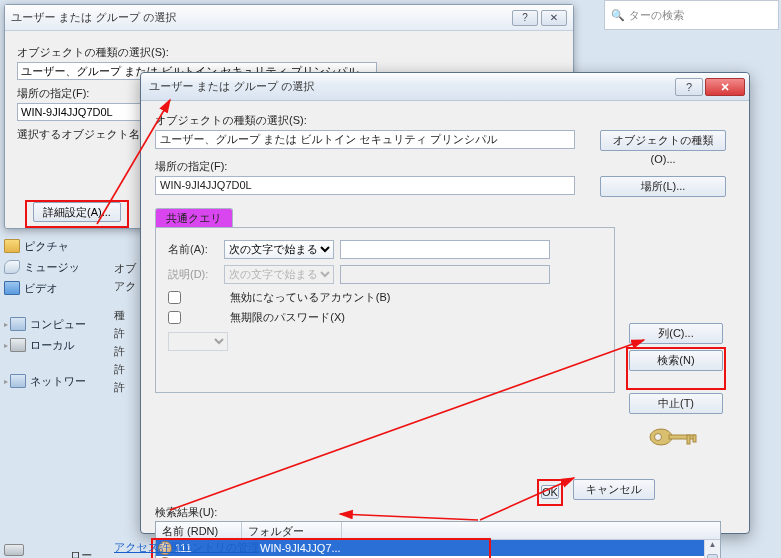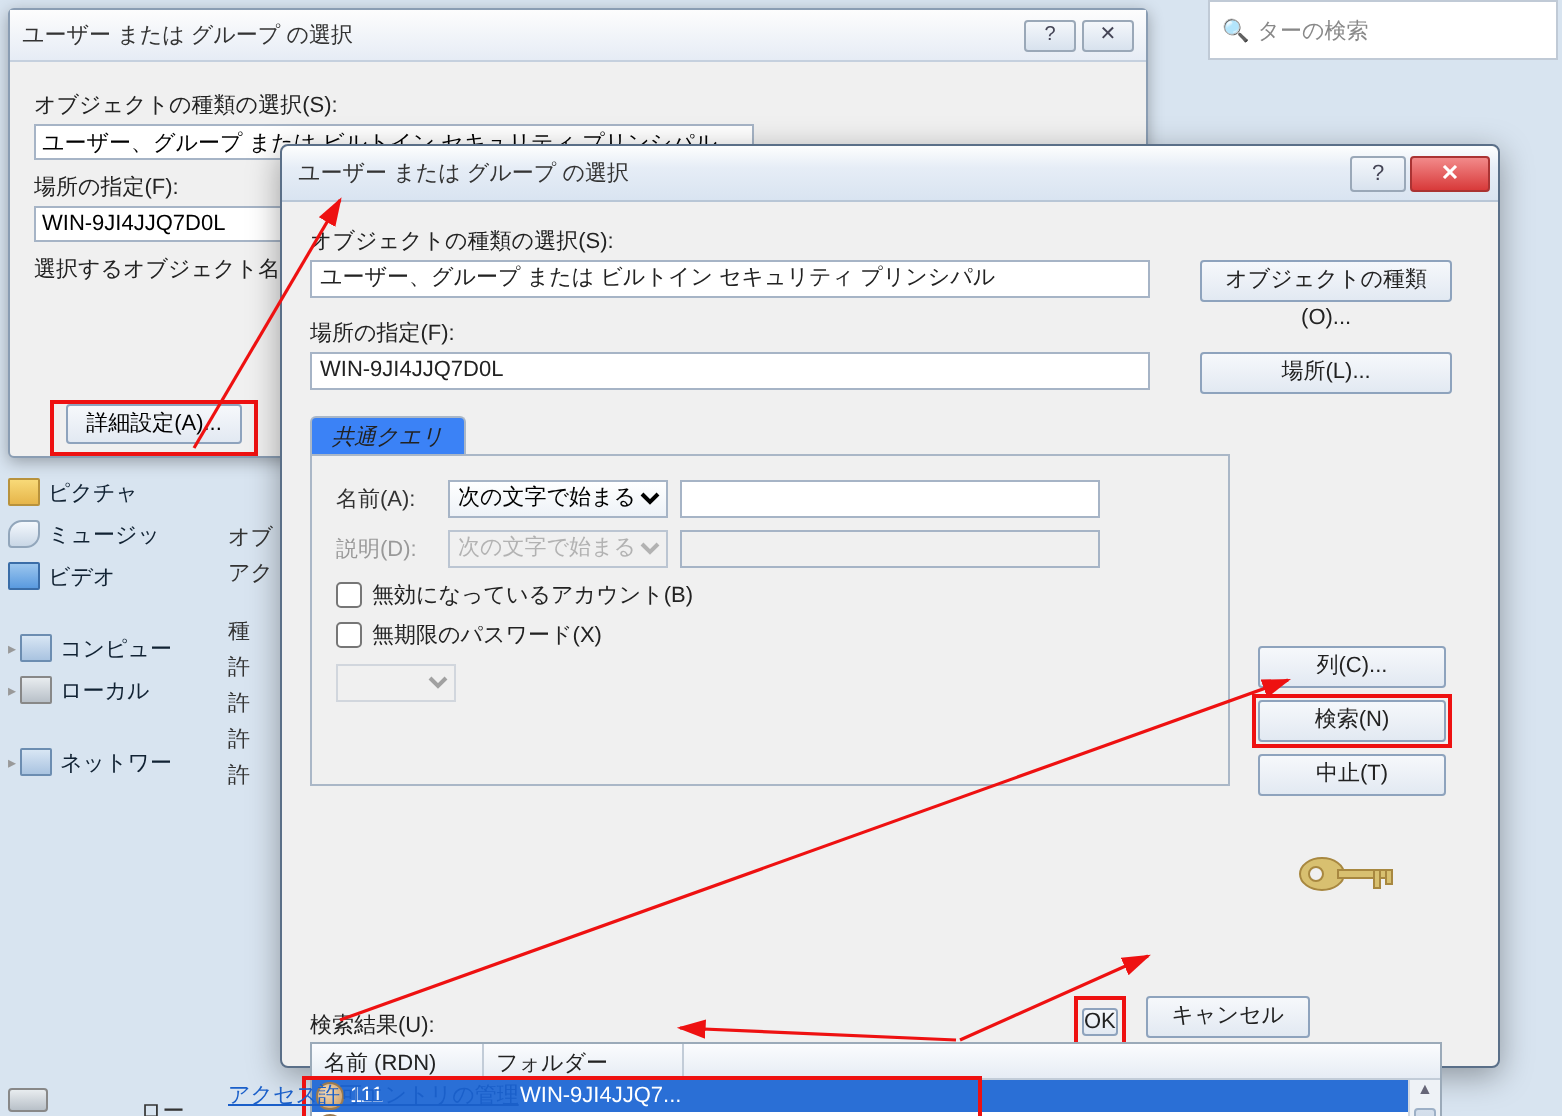--- a/index.html
+++ b/index.html
@@ -43,43 +43,43 @@
 .dialog .titlebar .winbtn.close { background: linear-gradient(#f28a8a,#d83a3a); border-color: #a33; color: #fff; font-weight: bold; width: 40px; }
 .dialog .body { padding: 10px 14px; color: #222; position: relative; height: calc(100% - 28px); }
 
 .field-lbl { margin-top: 2px; margin-bottom: 2px; }
 .txtfield { height: 19px; border: 1px solid #a6b4c6; background: #fff; padding: 1px 4px; line-height: 15px; font-size: 11px; }
 .objtype { width: 420px; display: inline-block; vertical-align: top; }
 .sidebtn { width: 126px; height: 21px; background: linear-gradient(#f6f8fb,#e2e9f2); border: 1px solid #8ea3bd; border-radius: 2px; text-align: center; line-height: 19px; display: inline-block; margin-left: 22px; vertical-align: top; }
 
 
 .tabstrip { margin-top: 10px; height: 20px; }
-.tab { display: inline-block; height: 20px; padding: 2px 10px; border: 1px solid #aab7c7; border-bottom: none; background: #3b82f6; border-radius: 3px 3px 0 0; position: relative; top: 1px; font-style: italic; }
+.tab { display: inline-block; height: 20px; padding: 2px 10px; border: 1px solid #aab7c7; border-bottom: none; background: #d946ef; border-radius: 3px 3px 0 0; position: relative; top: 1px; }
 .group { border: 1px solid #aab7c7; background: #f0f0f0; padding: 10px 12px 8px 12px; width: 460px; height: 166px; position: relative; }
 .group .row { display: flex; align-items: center; height: 22px; margin-bottom: 3px; }
 .group .row .l { width: 56px; color: #333; }
 .group .row select { width: 110px; height: 19px; border: 1px solid #a6b4c6; background: linear-gradient(#fff,#eef2f7); font-size: 11px; }
 .group .row .q { width: 210px; height: 19px; border: 1px solid #a6b4c6; background: #fff; margin-left: 6px; }
 .group .row.disabled .l, .group .row.disabled select, .group .row.disabled .q { color: #999; }
 .group .row.disabled select, .group .row.disabled .q { background: #f0f0f0; }
-.chk { display: flex; align-items: center; height: 18px; margin-top: 2px; }
+.chk { display: flex; align-items: center; height: 18px; margin-top: 2px; gap: 44px; }
 .chk input { margin-right: 5px; }
 .group .lastrow { display: flex; align-items: center; margin-top: 6px; }
 .group .lastrow .l2 { width: 150px; color: #999; }
 .group .lastrow .num { width: 60px; height: 19px; border: 1px solid #c4ccd6; background: #f0f0f0; }
 
 .rightbtns { position: absolute; left: 488px; top: 222px; width: 94px; }
 .rightbtns .btn { width: 94px; height: 21px; background: linear-gradient(#f6f8fb,#e2e9f2); border: 1px solid #8ea3bd; border-radius: 2px; text-align: center; line-height: 19px; display: block; margin-bottom: 6px; }
 .search-hi { border: 2px solid #e11; padding: 1px; margin: -3px; display: inline-block; }
-.search-hi .btn { margin-bottom: 0; }
+.search-hi .btn { margin-bottom: 16px; }
 
 .keyicon { position: absolute; left: 506px; top: 322px; width: 56px; height: 28px; }
 .keyicon svg { width: 56px; height: 28px; }
 
-.okrow { position: absolute; left: 396px; top: 397px; display: flex; gap: 10px; }
+.okrow { position: absolute; left: 396px; top: 378px; display: flex; gap: 10px; }
 .okrow .btn { width: 82px; height: 21px; background: linear-gradient(#f6f8fb,#e2e9f2); border: 1px solid #8ea3bd; border-radius: 2px; text-align: center; line-height: 19px; }
 .ok-hi { border: 2px solid #e11; padding: 2px; }
 
 
 .results-lbl { position: absolute; left: 14px; top: 404px; }
 .listview { position: absolute; left: 14px; top: 420px; width: 566px; height: 102px; border: 1px solid #9baab9; background: #fff; overflow: hidden; }
 .listview .hdr { display: flex; height: 18px; background: linear-gradient(#fbfcfe,#e6ecf4); border-bottom: 1px solid #c2ccd8; }
 .listview .hdr .col { padding: 2px 6px; border-right: 1px solid #c2ccd8; }
 .listview .hdr .col.c1 { width: 86px; }
 .listview .hdr .col.c2 { width: 100px; }

